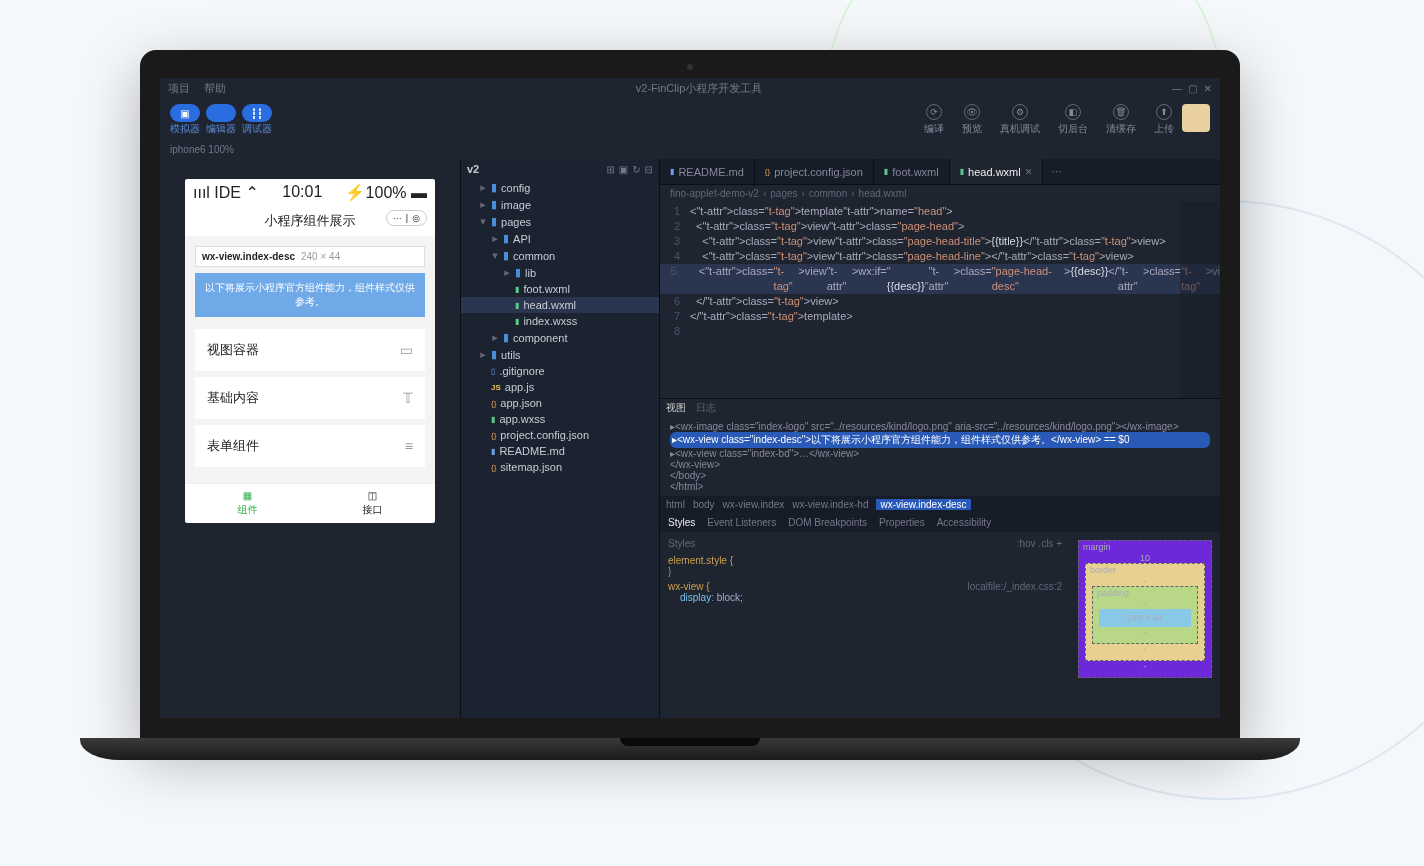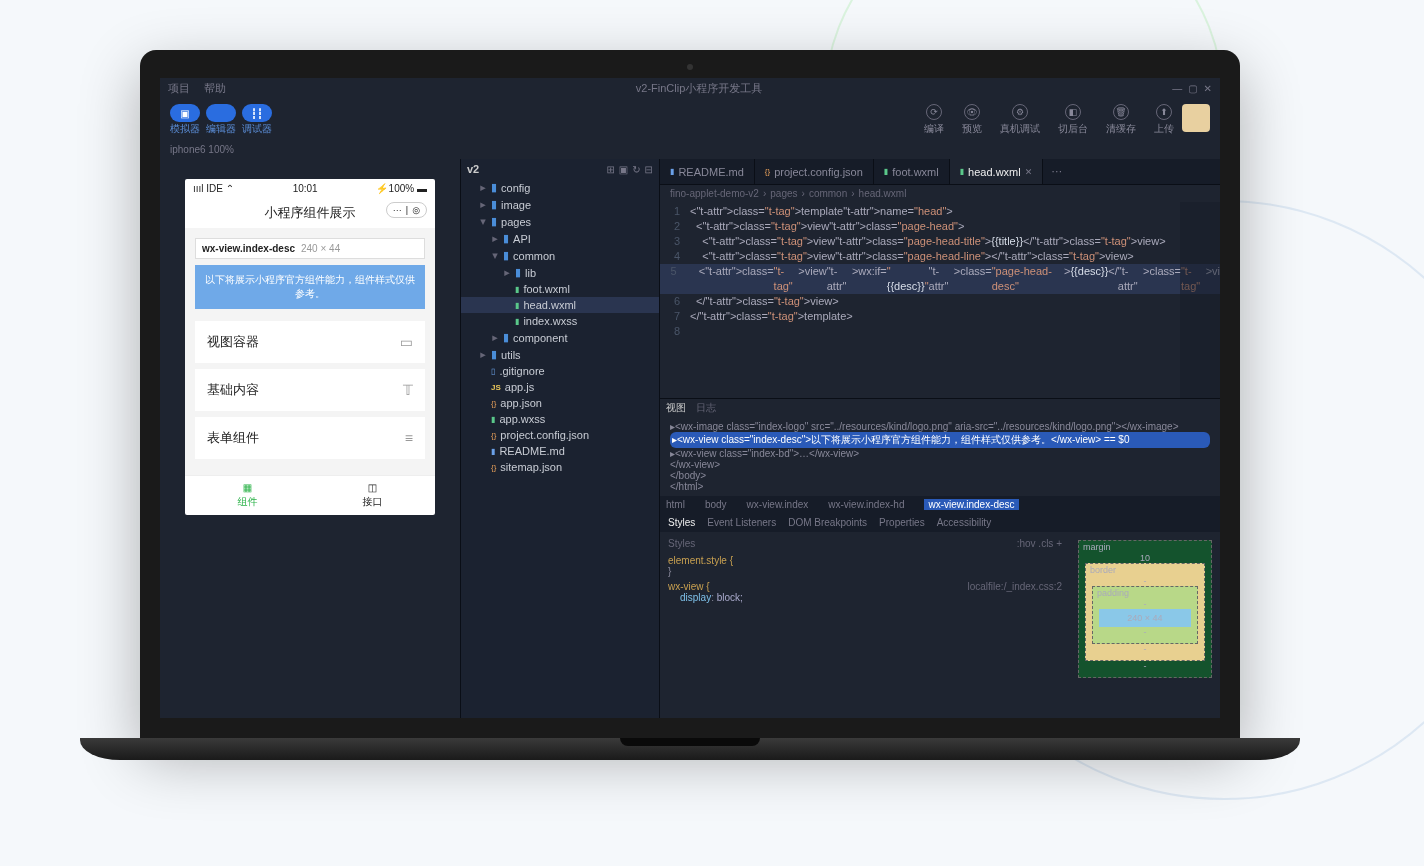--- a/index.html
+++ b/index.html
@@ -33,21 +33,21 @@
 .action-btn .ic { width: 16px; height: 16px; border: 1px solid #667; border-radius: 50%; display: flex; align-items: center; justify-content: center; font-size: 9px; }
 .avatar { width: 28px; height: 28px; background: #e8d0a0; border-radius: 4px; }
 
 .device-bar { padding: 4px 10px; font-size: 10px; color: #778; }
 
 .body { display: flex; flex: 1; min-height: 0; }
 
 
 .sim-pane { width: 300px; display: flex; align-items: flex-start; justify-content: center; padding: 20px 10px; }
 .phone { width: 250px; background: #fff; border-radius: 2px; color: #222; font-size: 12px; }
-.ph-status { display: flex; justify-content: space-between; padding: 4px 8px; font-size: 10px; }
+.ph-status { display: flex; justify-content: space-between; padding: 4px 8px; font-size: 16px; }
 .ph-title { text-align: center; font-size: 13px; padding: 6px; position: relative; }
 .ph-capsule { position: absolute; right: 8px; top: 4px; border: 1px solid #ccc; border-radius: 12px; padding: 2px 6px; font-size: 9px; display: flex; gap: 4px; }
 .ph-body { padding: 10px; background: #f4f4f4; }
 .inspect-tip { background: #fff; border: 1px solid #ddd; padding: 4px 6px; font-size: 10px; display: flex; gap: 6px; margin-bottom: 6px; }
 .inspect-tip .dim { color: #999; }
 .sel-box { background: #6fa9e8; color: #fff; padding: 8px; font-size: 10px; text-align: center; margin-bottom: 12px; }
 .menu-row { background: #fff; padding: 12px; margin-bottom: 6px; display: flex; justify-content: space-between; align-items: center; font-size: 13px; }
 .menu-row .ric { color: #999; font-size: 14px; }
 .ph-tab { display: flex; border-top: 1px solid #eee; }
 .ph-tab-item { flex: 1; text-align: center; padding: 6px; font-size: 10px; display: flex; flex-direction: column; align-items: center; gap: 2px; }
@@ -85,36 +85,36 @@
 .code-line.hl { background: #2a3550; }
 .minimap { position: absolute; right: 0; top: 0; width: 40px; height: 100%; background: #161c28; opacity: .5; }
 
 
 .devtools { height: 320px; border-top: 1px solid #0a0e16; display: flex; flex-direction: column; font-size: 10px; }
 .dt-top-tabs { display: flex; padding: 2px 6px; gap: 10px; color: #667; }
 .dt-top-tabs .on { color: #ccc; }
 .dom-view { padding: 4px 10px; font-family: Consolas, monospace; color: #889; max-height: 110px; overflow: hidden; }
 .dom-line { white-space: nowrap; }
 .dom-line.sel { background: #2a5ab8; color: #fff; padding: 1px 2px; border-radius: 6px; }
-.dom-crumbs { padding: 3px 6px; background: #161c28; display: flex; gap: 20px; color: #778; }
+.dom-crumbs { padding: 3px 6px; background: #161c28; display: flex; gap: 8px; color: #778; }
 .dom-crumbs .on { background: #2a5ab8; color: #fff; padding: 0 4px; }
 .dt-sub-tabs { display: flex; gap: 12px; padding: 4px 8px; background: #161c28; color: #778; }
 .dt-sub-tabs .on { color: #eee; }
 .dt-body { flex: 1; display: flex; }
 .styles-col { flex: 1; padding: 4px 8px; font-family: Consolas, monospace; color: #889; }
 .filter-row { display: flex; justify-content: space-between; padding: 2px 0; color: #667; }
 .css-rule { margin-top: 4px; }
 .css-sel { color: #c8a050; }
 .css-prop { padding-left: 12px; }
 .css-k { color: #7ec0e8; } .css-v { color: #aac; }
 .css-src { float: right; color: #667; }
 .box-model { width: 150px; padding: 8px; }
 .bm { border: 1px dashed #666; padding: 12px 6px 6px; text-align: center; font-size: 9px; position: relative; }
 .bm-lbl { position: absolute; top: 1px; left: 4px; }
-.bm-margin { background: #14532d; }
+.bm-margin { background: #6d28d9; }
 .bm-border { background: #e8d090; }
 .bm-padding { background: #b8d888; }
 .bm-content { background: #8ac8e8; padding: 4px 8px; }
 </style>
 </head>
 <body>
 
 <div class="bg-curve-2"></div>
 <div class="bg-curve-1"></div>
 

